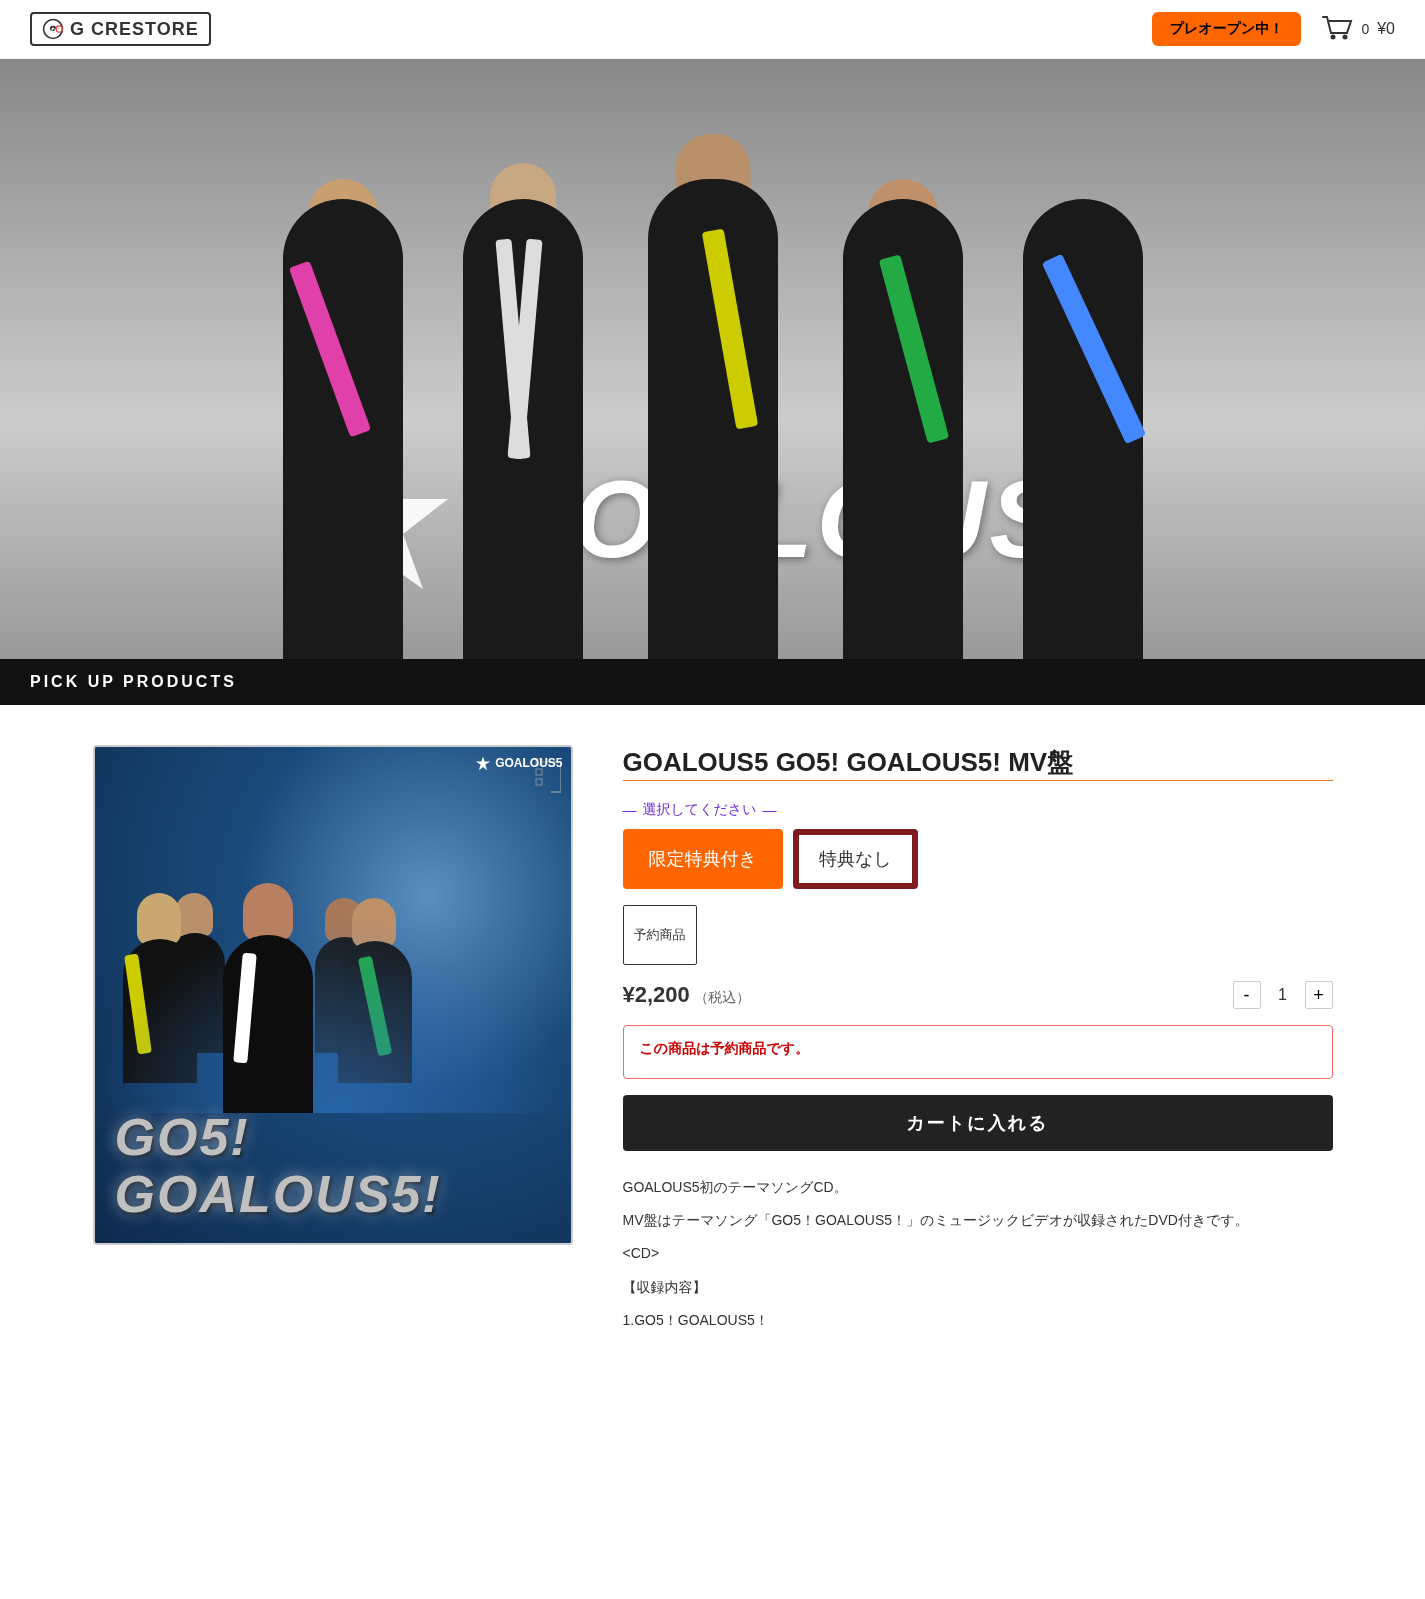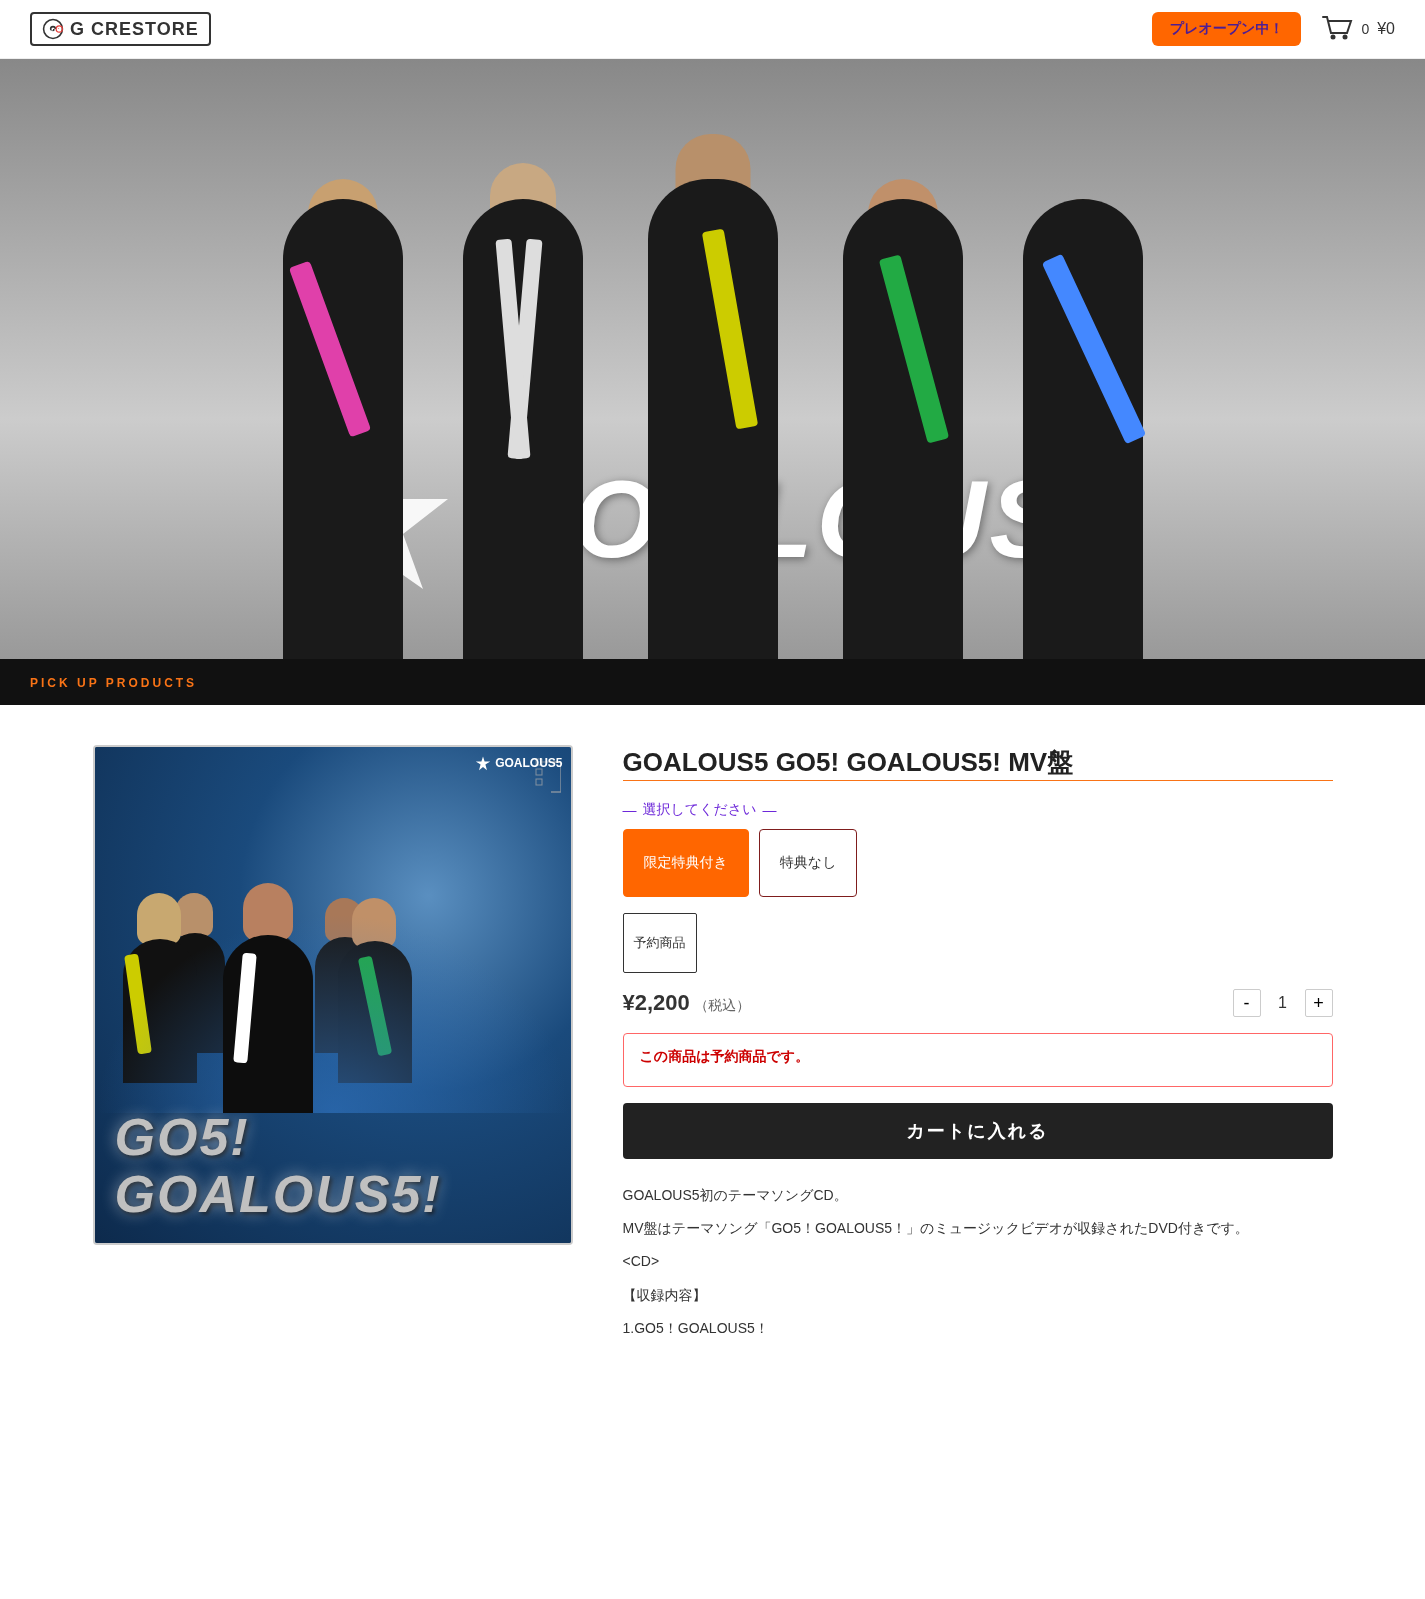--- a/index.html
+++ b/index.html
@@ -34,21 +34,21 @@
       width: 22px;
       height: 22px;
     }
     .header-right {
       display: flex;
       align-items: center;
       gap: 20px;
     }
     .preopen-btn {
       background: #ff6600;
-      color: #4c1d95;
+      color: #000000;
       border: none;
       border-radius: 6px;
       padding: 8px 18px;
       font-size: 14px;
       font-weight: bold;
       cursor: pointer;
     }
     .cart-area {
       display: flex;
       align-items: center;
@@ -146,22 +146,22 @@
       line-height: 1;
       font-style: italic;
     }
 
     
     .pickup-bar {
       background: #111;
       padding: 14px 30px;
     }
     .pickup-label {
-      color: #f97316;
-      font-size: 12px;
+      color: #ffffff;
+      font-size: 16px;
       font-weight: bold;
       letter-spacing: 3px;
     }
 
     
     .product-section {
       display: flex;
       gap: 50px;
       padding: 40px 30px;
       max-width: 1300px;
@@ -232,24 +232,24 @@
       gap: 6px;
     }
     .select-label::before { content: '―'; }
     .select-label::after { content: '―'; }
     .option-buttons {
       display: flex;
       gap: 10px;
       margin-bottom: 16px;
     }
     .option-btn {
-      padding: 24px 20px;
-      border: 1px solid #7f1d1d;
+      padding: 12px 20px;
+      border: 6px solid #7f1d1d;
       border-radius: 4px;
-      font-size: 14px;
+      font-size: 18px;
       cursor: pointer;
       background: #fff;
       color: #333;
     }
     .option-btn.active {
       background: #ff6600;
       color: #fff;
       border-color: #ff6600;
     }
     .preorder-badge {

